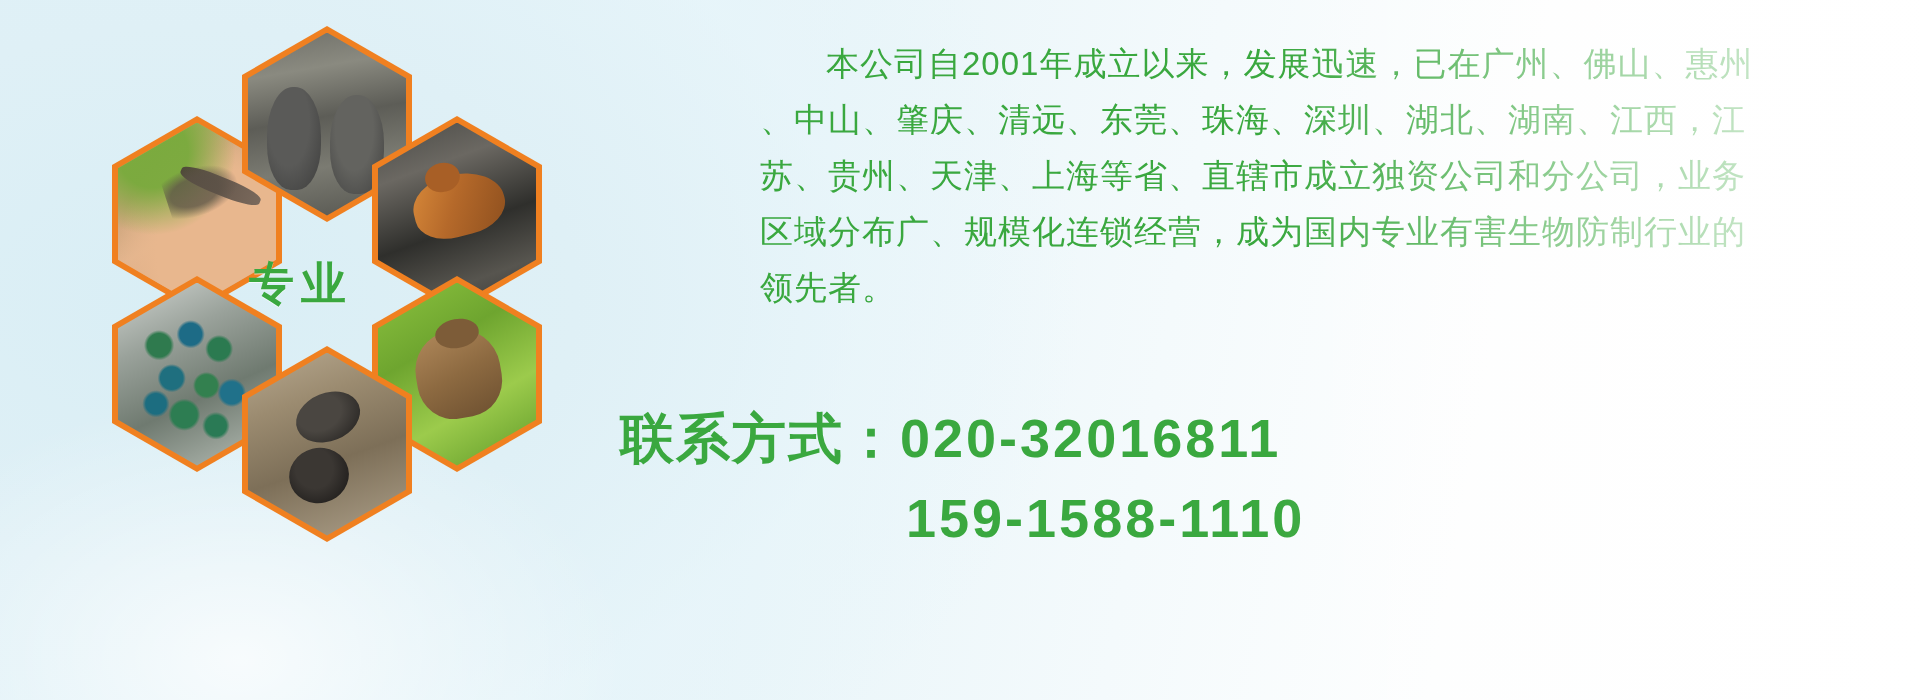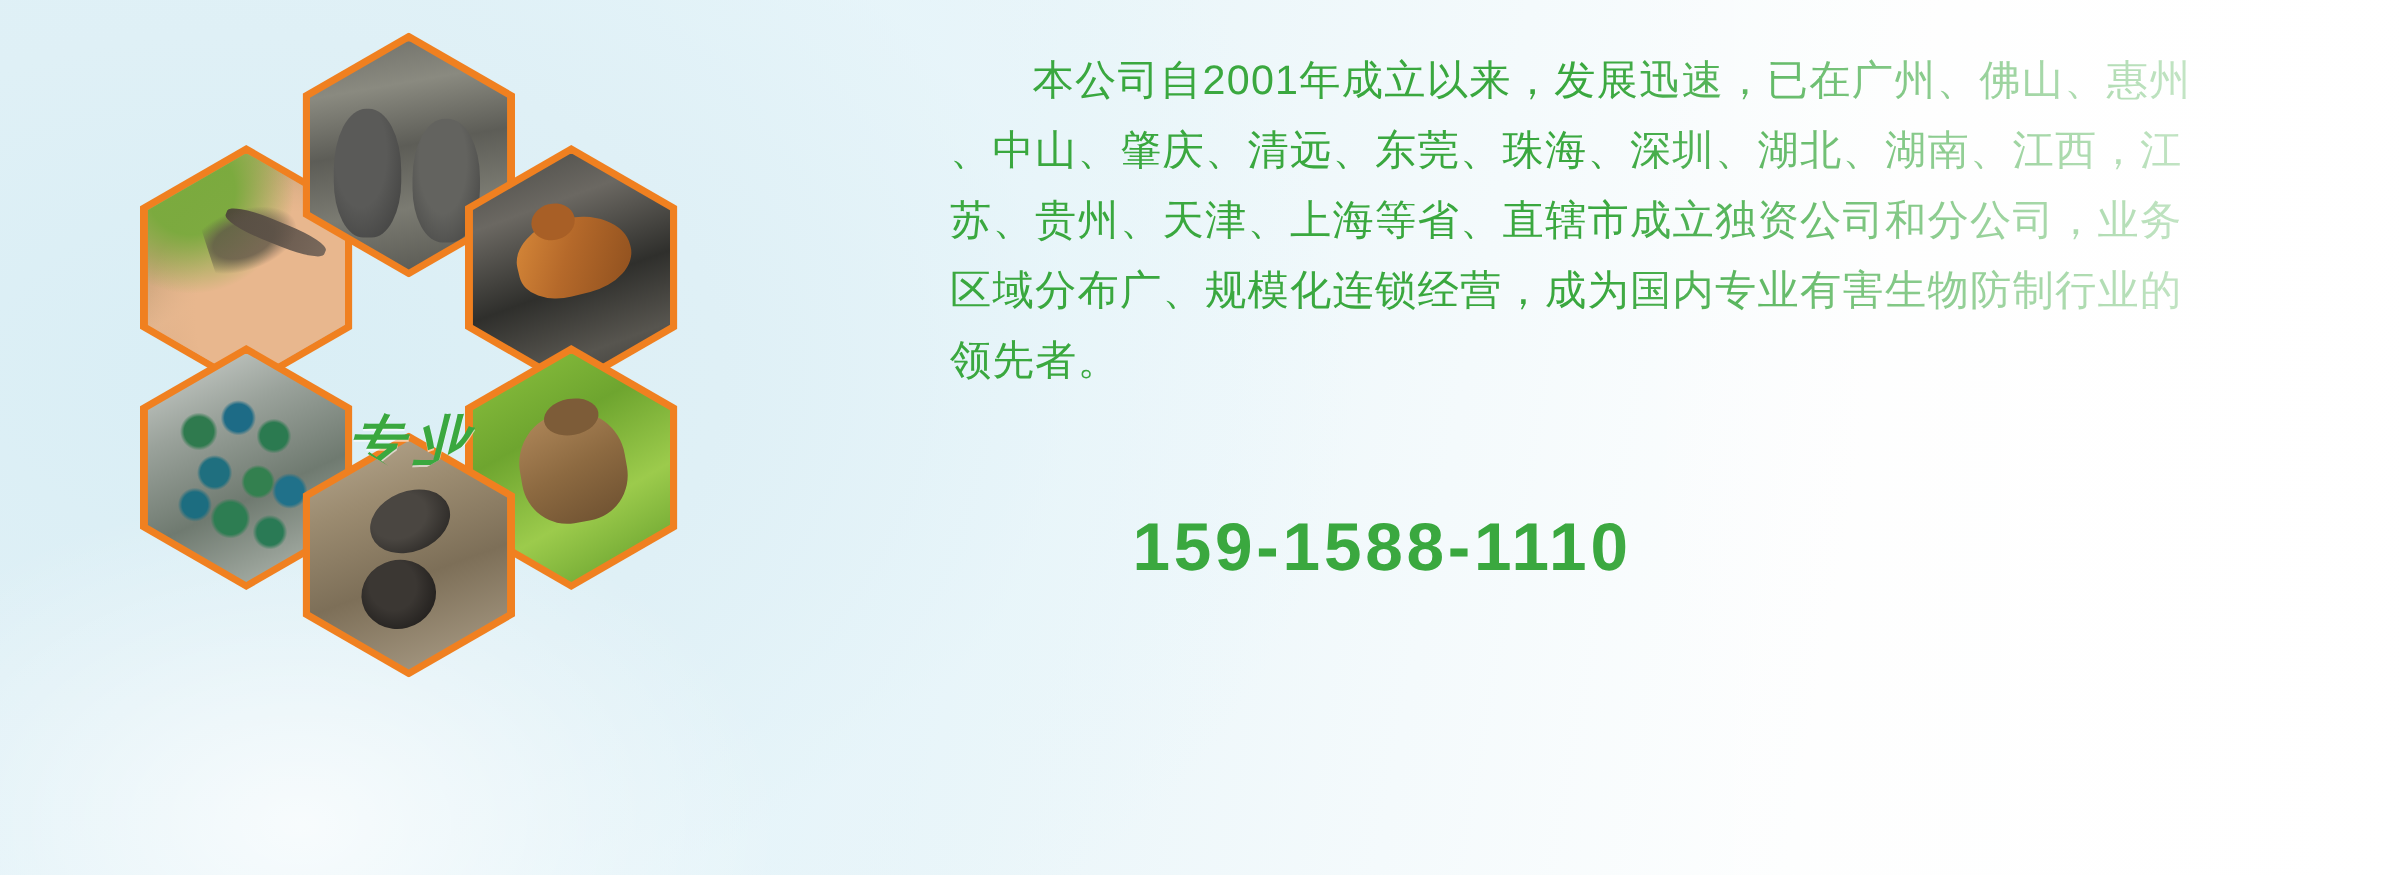--- a/index.html
+++ b/index.html
@@ -45,21 +45,21 @@
   .h-mosquito{left:22px;  top:108px;}
   .h-rats{    left:152px; top:18px;}
   .h-roach{   left:282px; top:108px;}
   .h-flies{   left:22px;  top:268px;}
   .h-center{  left:152px; top:178px;}
   .h-stink{   left:282px; top:268px;}
   .h-ant{     left:152px; top:338px;}
 
   .h-center{background:transparent;}
   .h-center .inner{clip-path:none;width:170px;height:196px;background:transparent;
-     display:flex;flex-direction:row;align-items:flex-end;justify-content:center;font-style:italic;}
+     display:flex;flex-direction:column;align-items:flex-start;justify-content:center;}
   .hex-label{
     color:#3aa83f;font-weight:bold;font-size:45px;line-height:1.22;
     letter-spacing:7px;text-indent:7px;white-space:nowrap;
     text-shadow:0 1px 0 rgba(255,255,255,0.6);
   }
 
   
   .art-mosquito{background:
       radial-gradient(circle at 22% 16%, rgba(120,170,60,0.95) 0 18%, rgba(120,170,60,0) 42%),
       radial-gradient(ellipse at 70% 72%, #e8b78e 0 46%, rgba(232,183,142,0) 70%),
@@ -191,18 +191,21 @@
 
   <div id="copy">
     <div class="para-line indent">本公司自2001年成立以来，发展迅速，已在广州、佛山、惠州</div>
     <div class="para-line">、中山、肇庆、清远、东莞、珠海、深圳、湖北、湖南、江西，江</div>
     <div class="para-line">苏、贵州、天津、上海等省、直辖市成立独资公司和分公司，业务</div>
     <div class="para-line">区域分布广、规模化连锁经营，成为国内专业有害生物防制行业的</div>
     <div class="para-line">领先者。</div>
   </div>
 
   <div id="contact">
+    <div class="contact-row">
+      <span class="cbl">联系方式：</span><span class="cnum">020-32016811</span>
+    </div>
     <div class="contact-row second">
       <span class="cnum">159-1588-1110</span>
     </div>
   </div>
 
 </div>
 
 </body></html>

